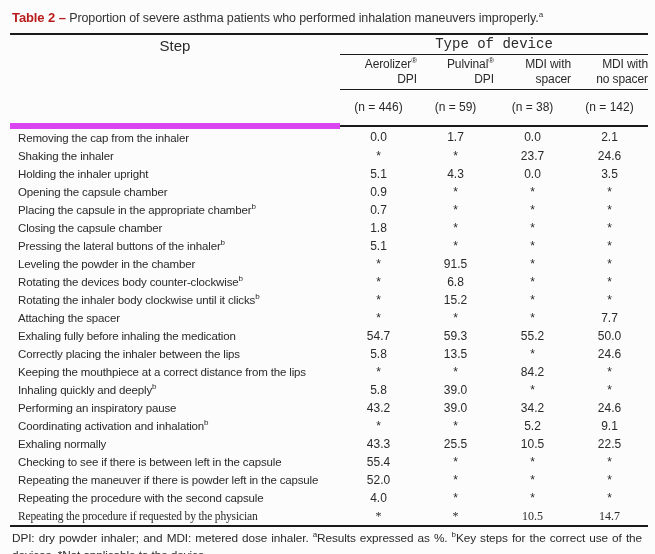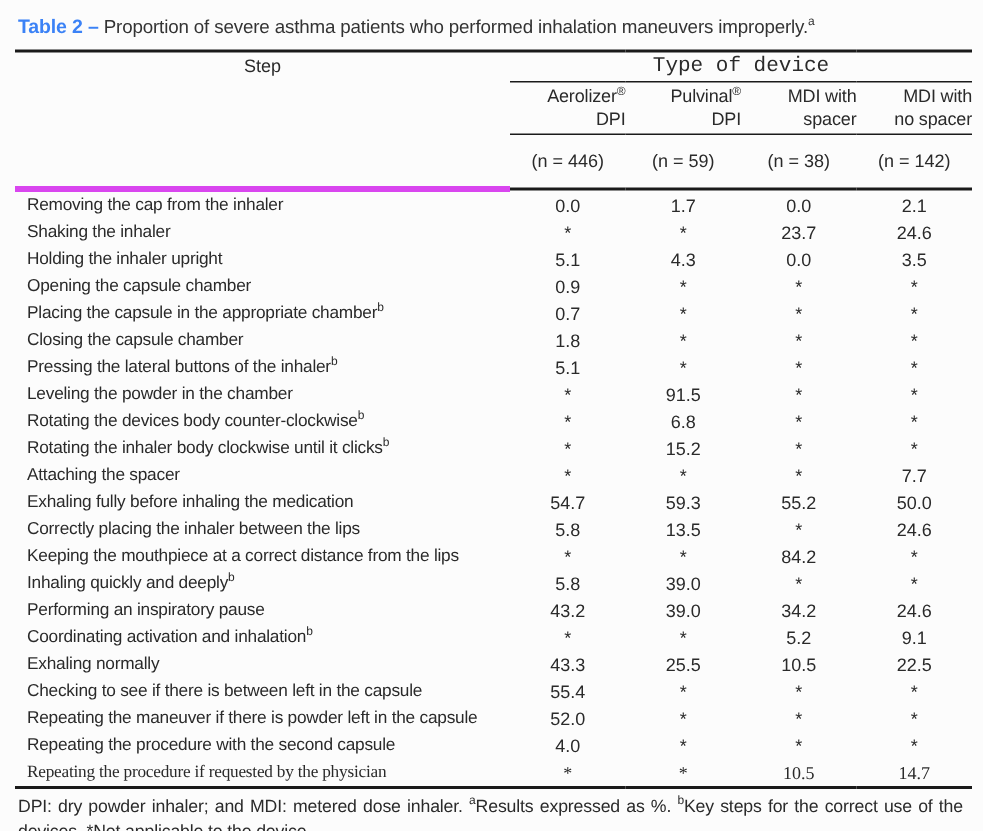--- a/index.html
+++ b/index.html
@@ -12,21 +12,21 @@
   }
   .page { width: 655px; height: 554px; position: relative; }
 
   
   .caption {
     padding: 10px 12px 8px 12px;
     font-size: 12.5px;
     letter-spacing: -0.1px;
     color: #333;
   }
-  .caption .cap-label { font-weight: bold; color: #3b82f6; font-size: 13px; }
+  .caption .cap-label { font-weight: bold; color: #b91c1c; font-size: 13px; }
   sup { font-size: 8px; line-height: 0; }
 
   
   table.main {
     margin-left: 10px;
     width: 638px;
     border-collapse: collapse;
     table-layout: fixed;
   }
   col.c-step { width: 330px; }
@@ -35,24 +35,24 @@
   th, td {
     font-weight: normal;
     padding: 0;
     font-size: 12px;
     color: #2a2a2a;
     vertical-align: middle;
   }
 
   th.step-head {
     border-top: 2px solid #1a1a1a;
-    border-bottom: 4px solid #d946ef;
+    border-bottom: 6px solid #d946ef;
     vertical-align: top;
     text-align: center;
-    font-size: 12px;
+    font-size: 15px;
     padding-top: 2px;
   }
   th.group-head {
     border-top: 2px solid #1a1a1a;
     border-bottom: 1px solid #1a1a1a;
     text-align: center;
     font-size: 14px;
     height: 20px;
     font-family: Liberation Mono, monospace;
   }

